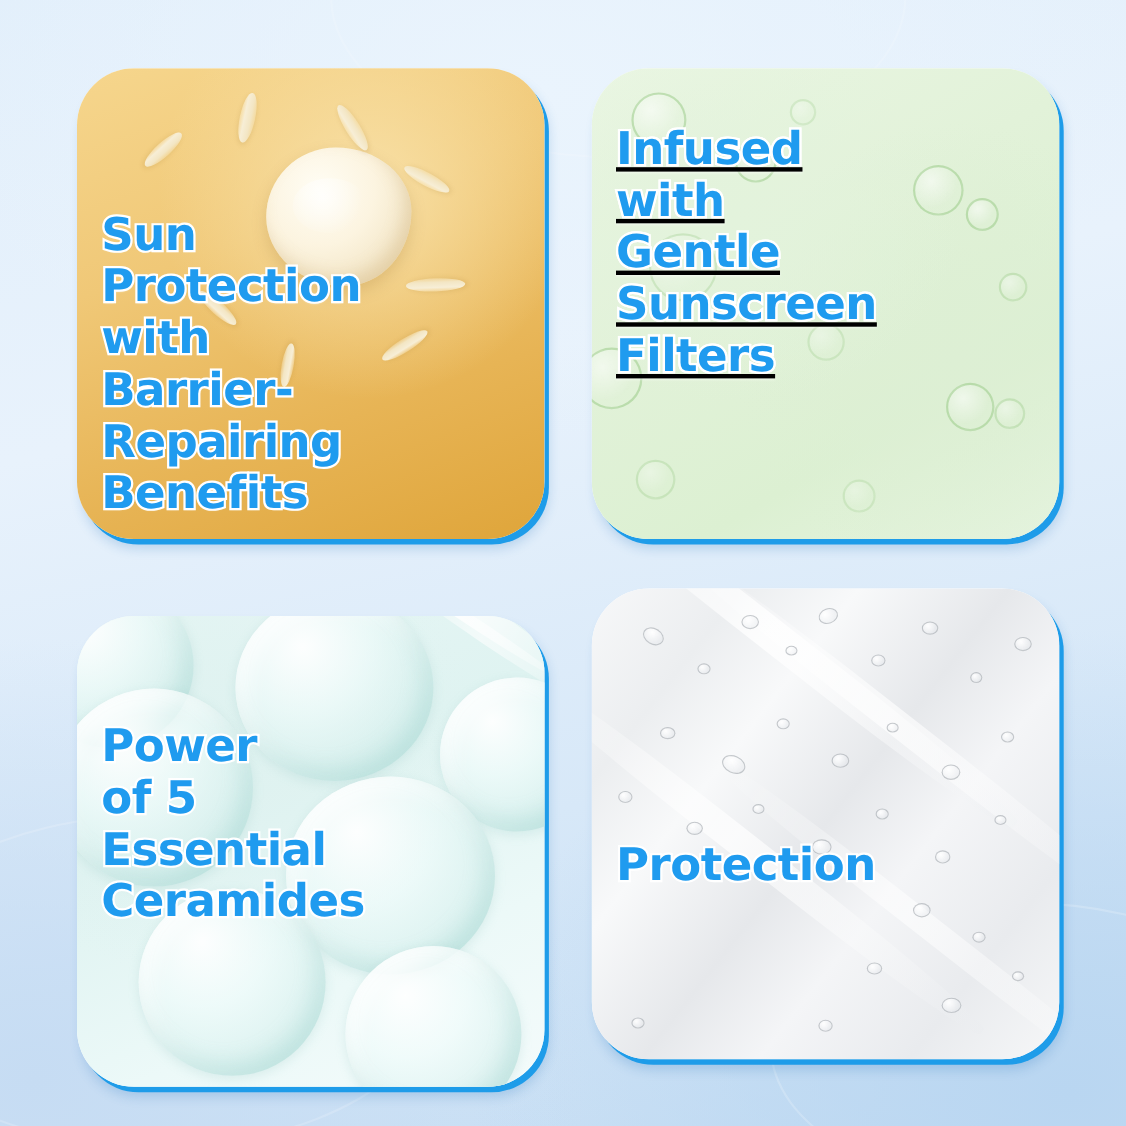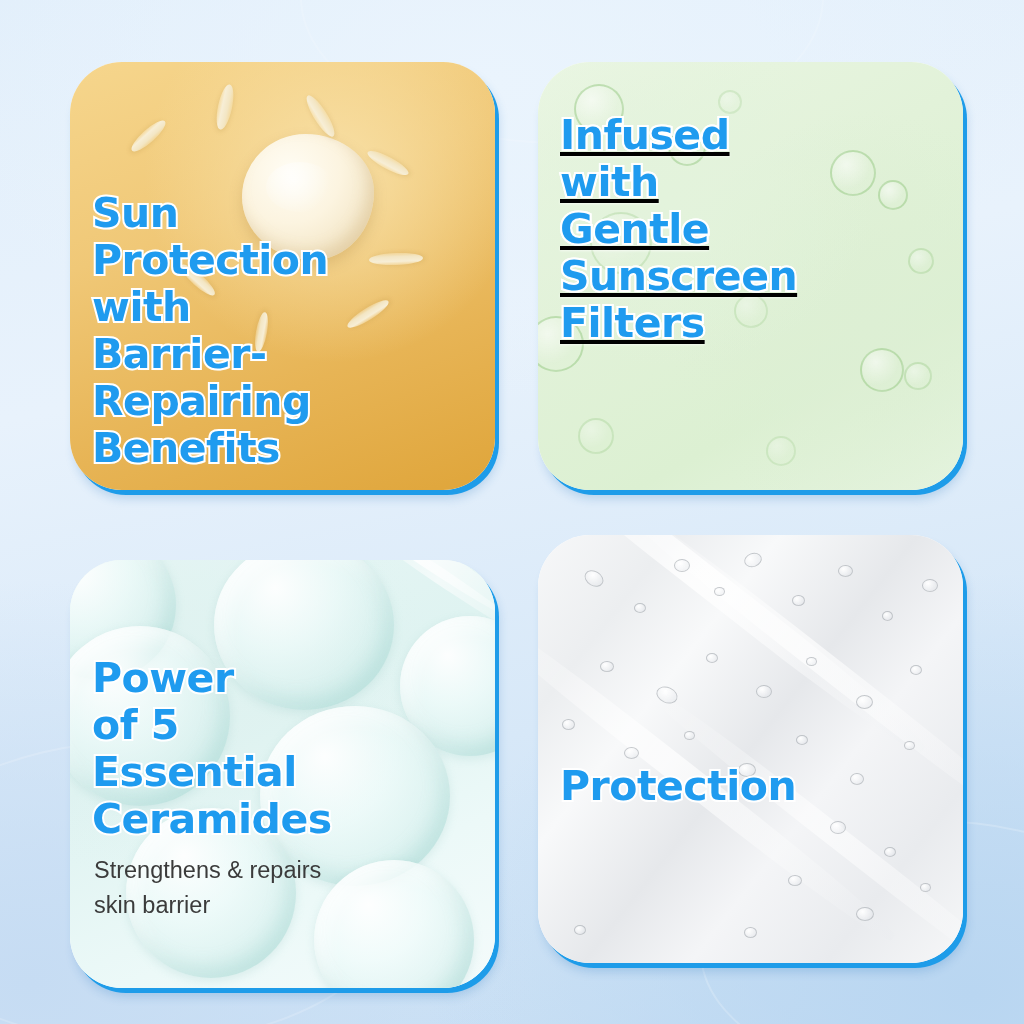--- a/index.html
+++ b/index.html
@@ -286,22 +286,20 @@
             <div class="gelstreak" style="left:210px; top:-24px; width:280px; height:26px; transform:rotate(34deg);"></div>
             <div class="gelstreak" style="left:250px; top:8px;   width:240px; height:16px; transform:rotate(34deg); opacity:.7;"></div>
           </div>
         </div>
       </div>
       <div class="card-text" style="top:95px;">
         <h2 class="headline">Power
 of 5
 Essential
 Ceramides</h2>
-        <p class="subline">Strengthens &amp; repairs
-skin barrier</p>
       </div>
     </div>
 
     <div class="card" id="card-3">
       <div class="card-ring"></div>
       <div class="card-white"></div>
       <div class="card-face">
         <div class="card-inner">
           <div class="tex tex-grey">
             <div class="streak" style="left:-80px; top:40px;  width:520px; height:30px; transform:rotate(38deg); opacity:.9;"></div>

